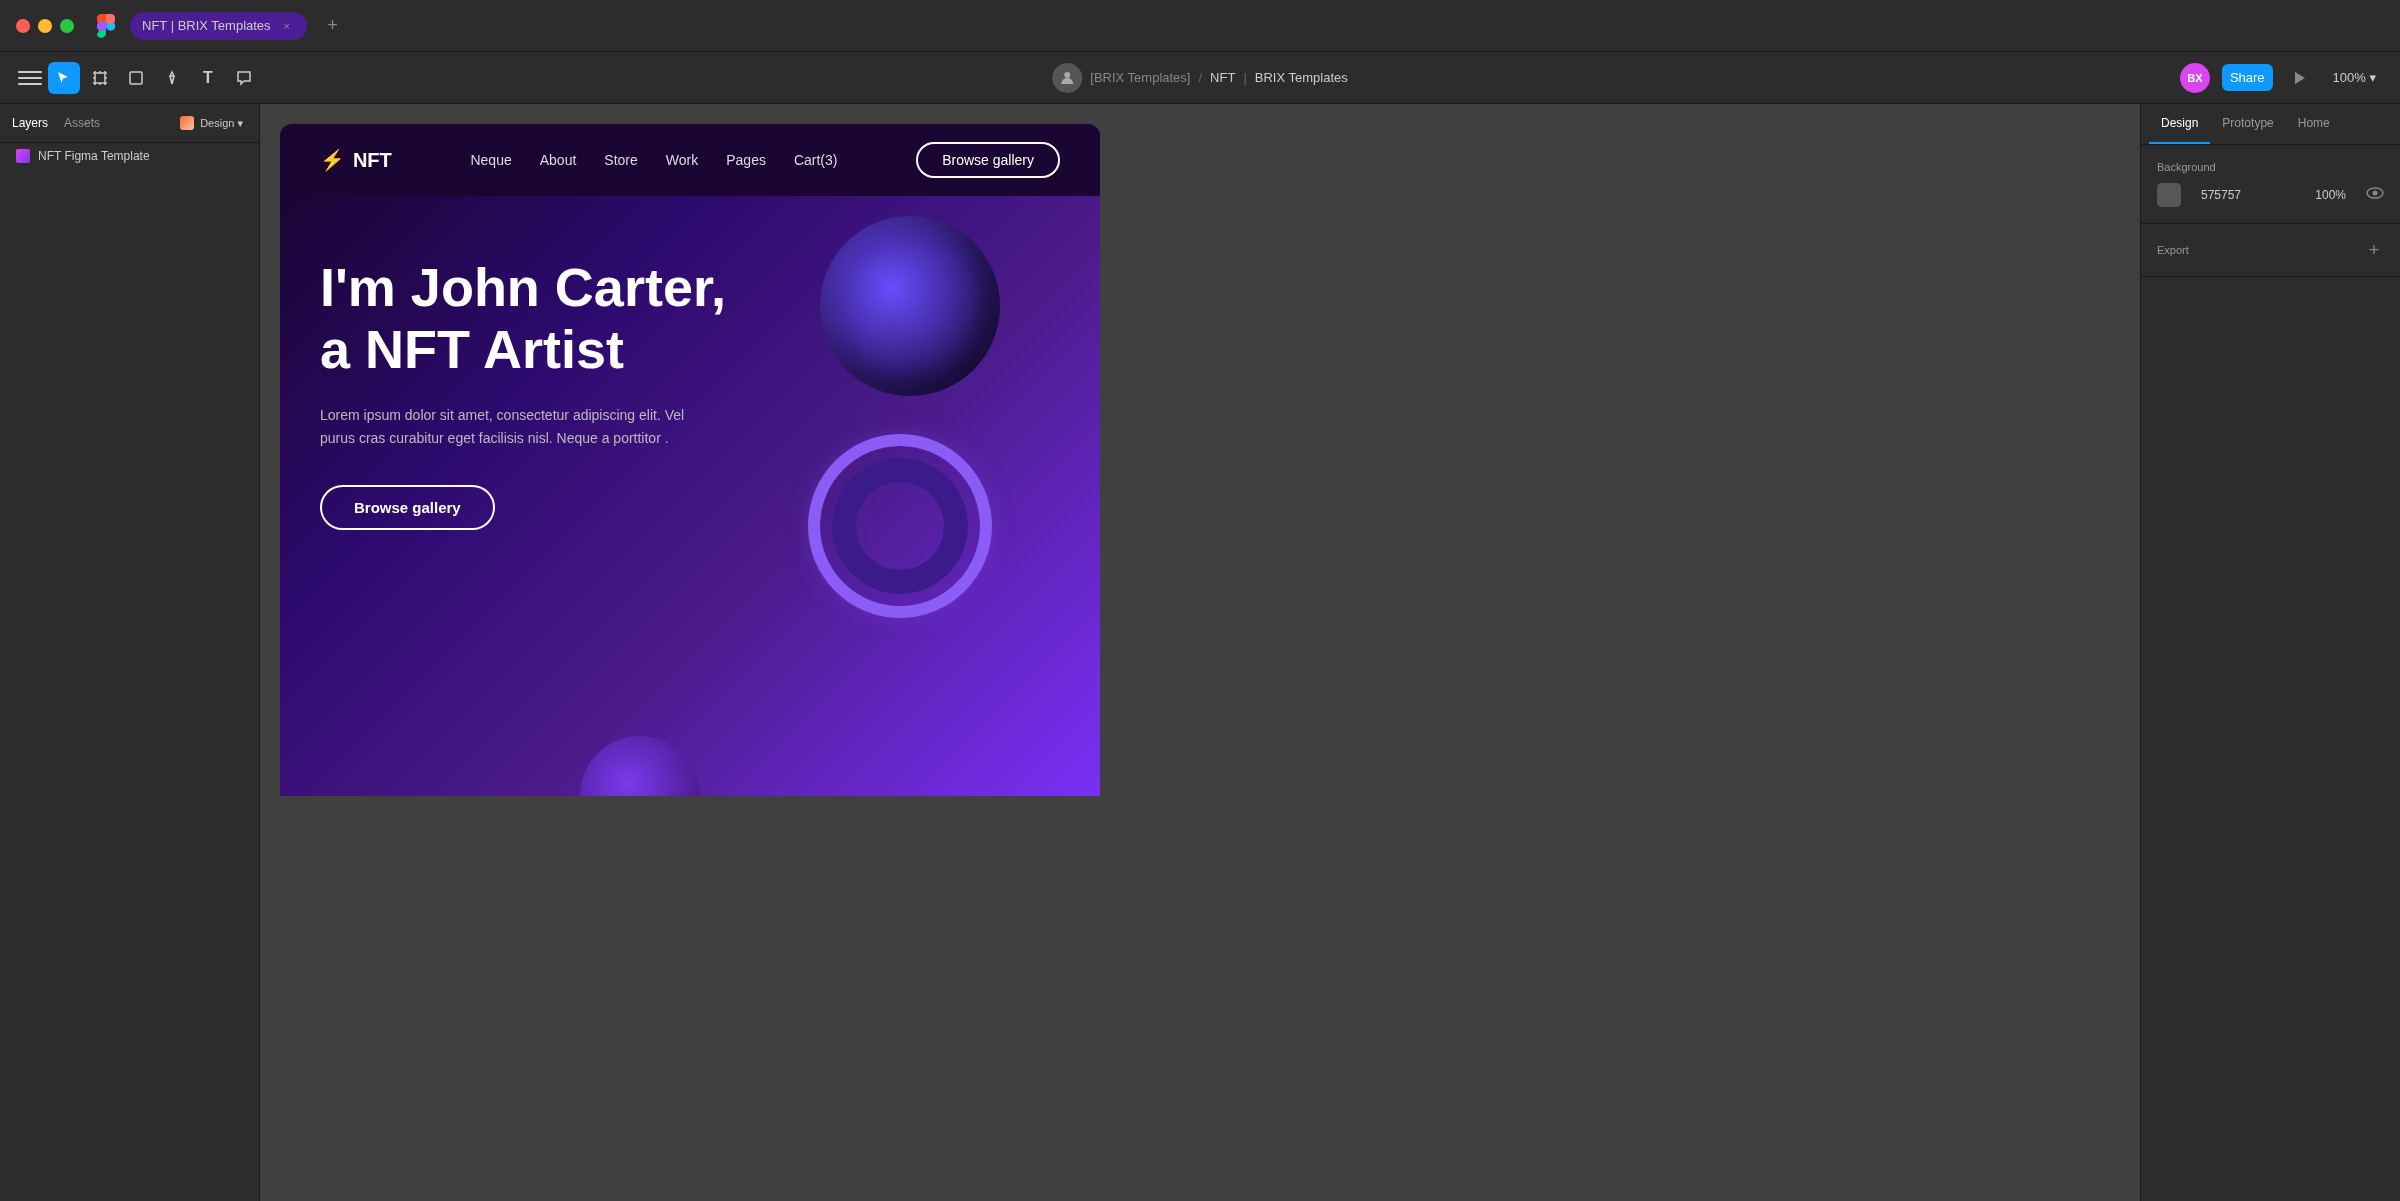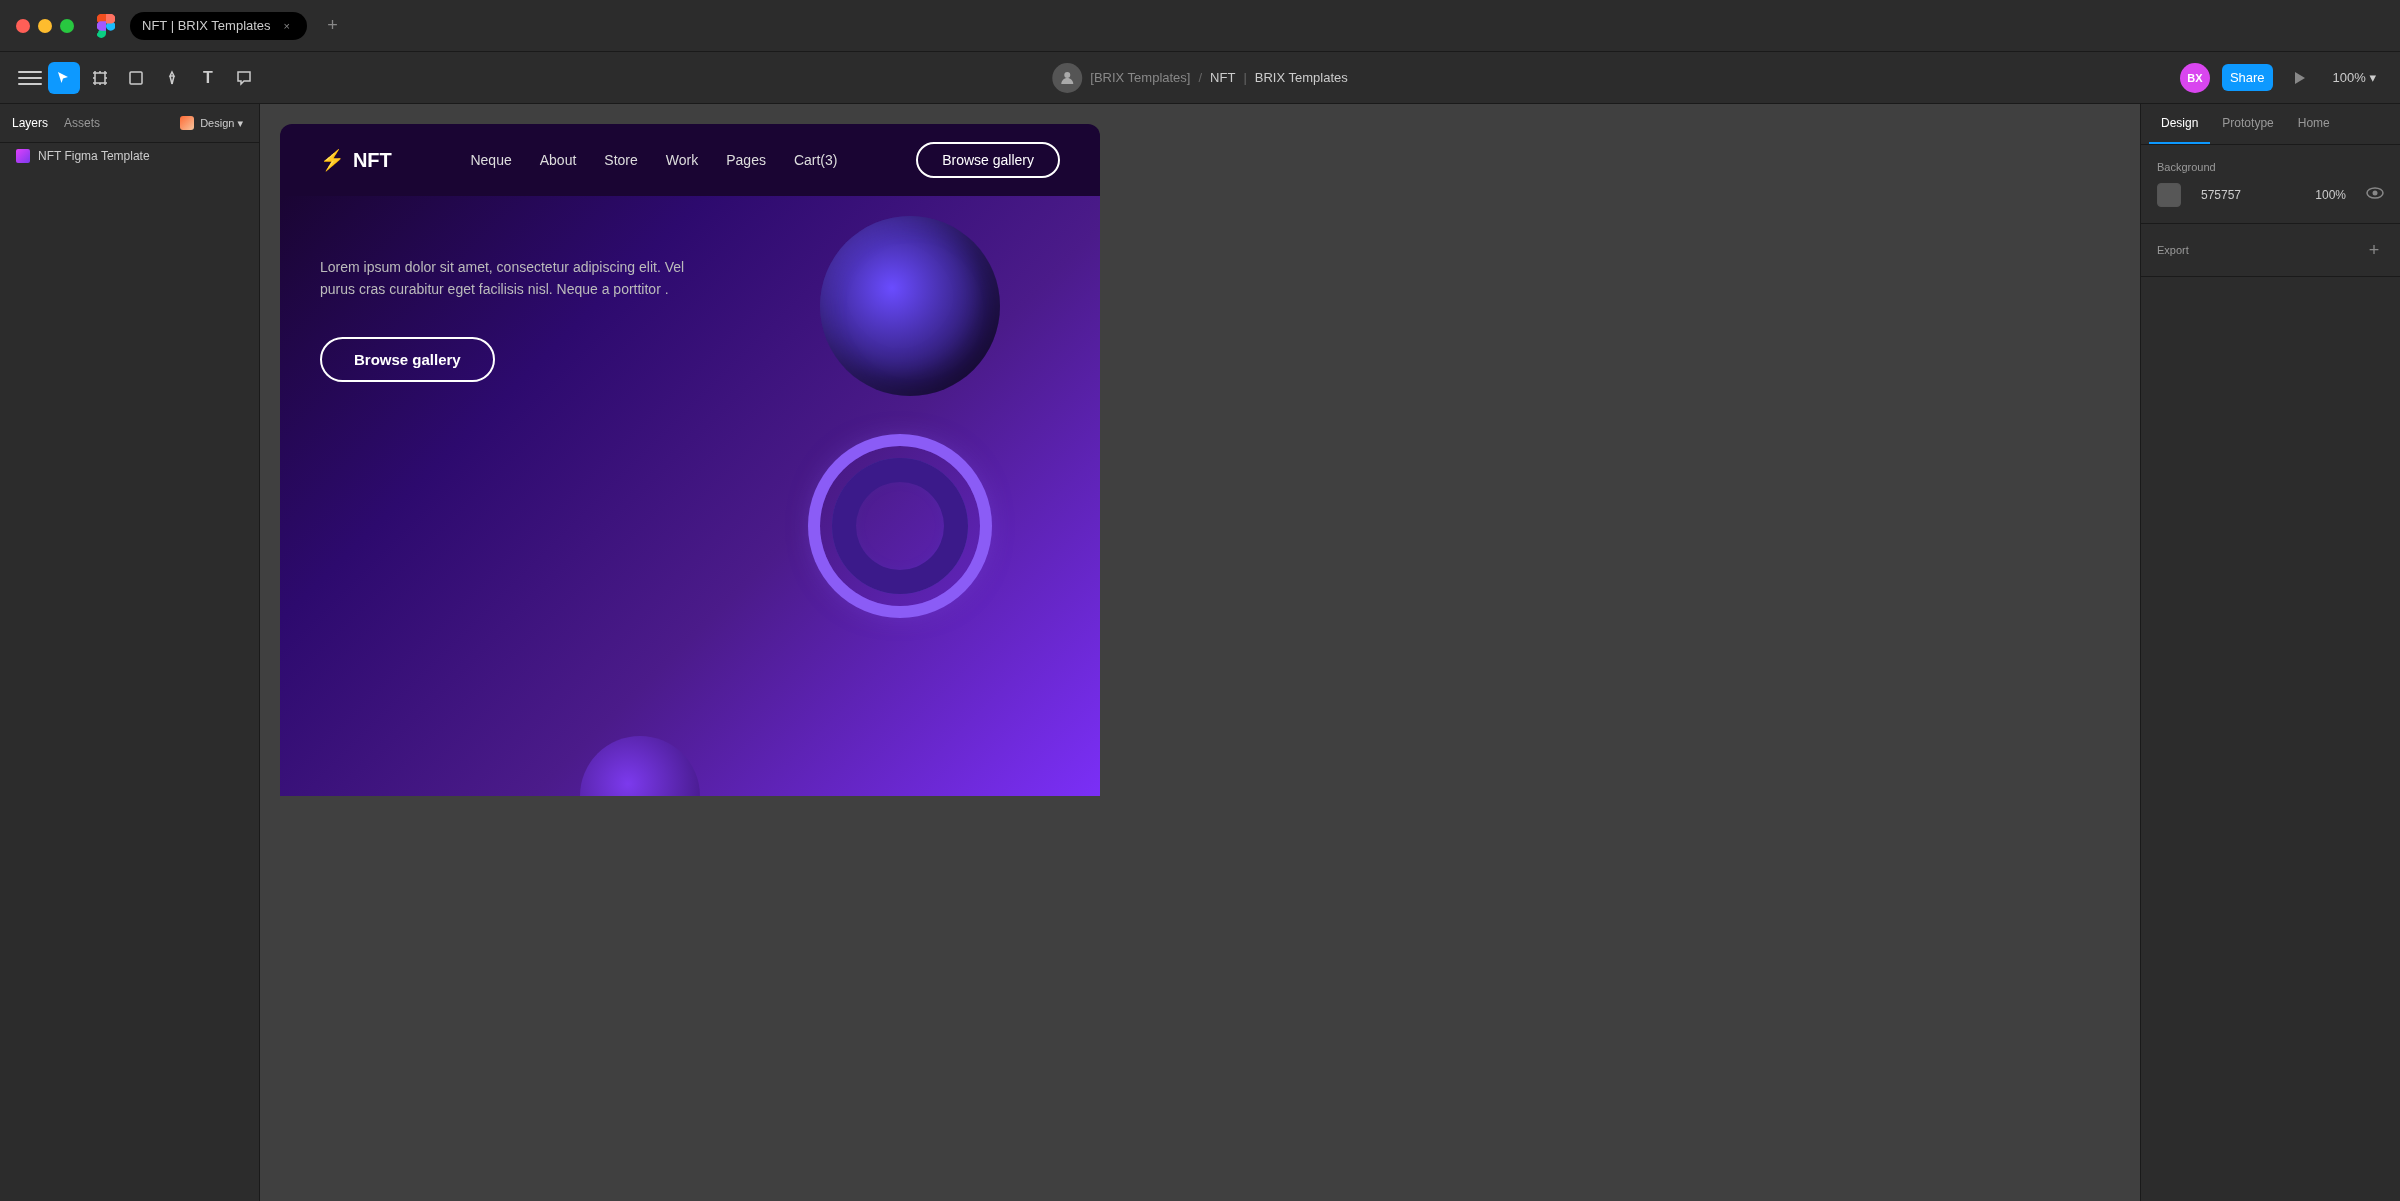--- a/index.html
+++ b/index.html
@@ -39,21 +39,21 @@
       height: 24px;
       display: flex;
       align-items: center;
       justify-content: center;
     }
     .tab {
       display: flex;
       align-items: center;
       gap: 8px;
       padding: 6px 12px;
-      background: #000000;
+      background: #4c1d95;
       border-radius: 14px;
       color: #ccc;
       font-size: 13px;
     }
     .tab-close {
       width: 16px;
       height: 16px;
       border-radius: 50%;
       display: flex;
       align-items: center;
@@ -603,20 +603,23 @@
           <button class="nft-browse-btn">Browse gallery</button>
         </div>
 
         <div class="nft-hero">
 
           <div class="deco-circle-1"></div>
           <div class="deco-circle-2"></div>
           <div class="deco-circle-3"></div>
 
           <div class="nft-hero-content">
+            <div class="nft-hero-title">
+              I'm John Carter,<br>a NFT Artist
+            </div>
             <div class="nft-hero-desc">Lorem ipsum dolor sit amet, consectetur adipiscing elit. Vel purus cras curabitur eget facilisis nisl. Neque a porttitor .</div>
             <div class="nft-hero-btn">Browse gallery</div>
           </div>
         </div>
 
       </div>
     </div>
   </div>
 
   <div class="right-sidebar">

